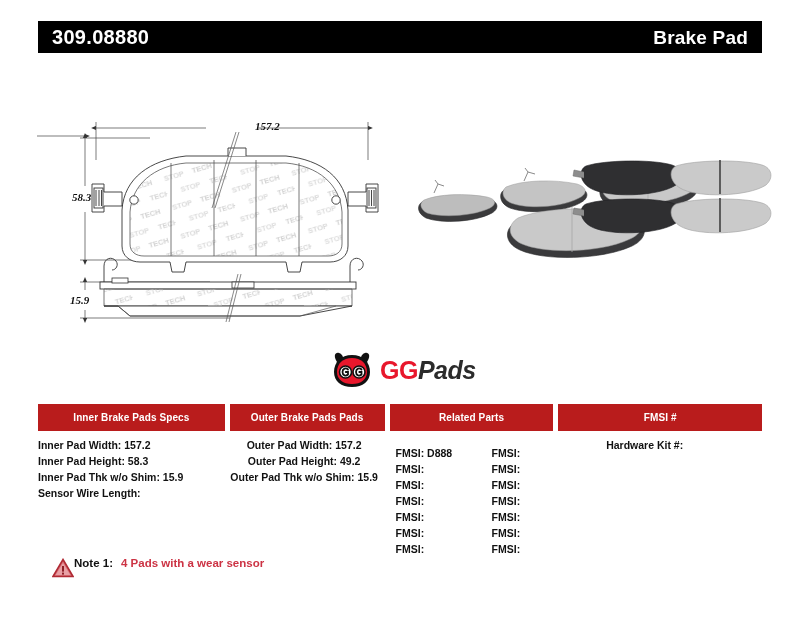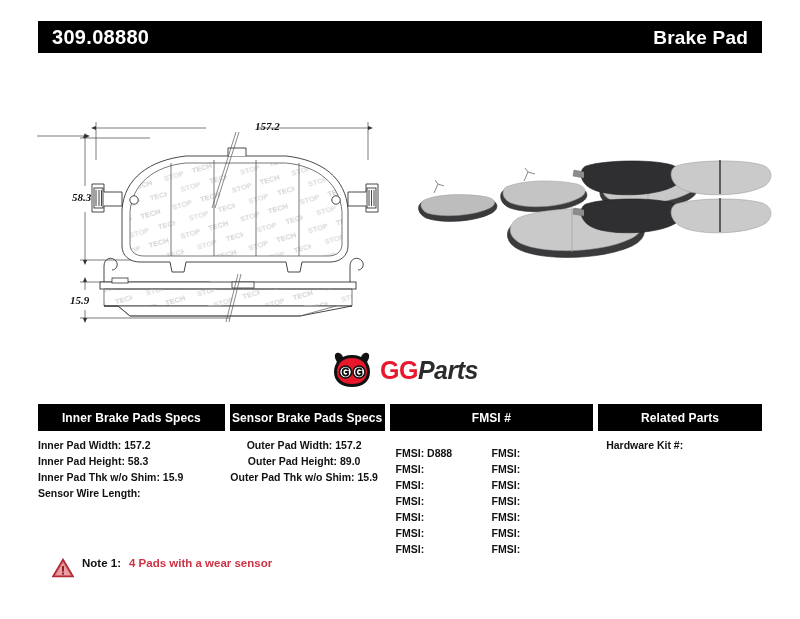--- a/index.html
+++ b/index.html
@@ -56,22 +56,22 @@
   }
   .logo-mark { width: 44px; height: 40px; flex: 0 0 auto; }
   .logo-text { font-size: 25px; font-weight: bold; line-height: 1; letter-spacing: -0.5px; }
   .logo-gg { color: #e8172c; }
   .logo-parts { color: #2b2b2b; font-style: italic; }
 
   
   .table-wrap { position: absolute; left: 38px; top: 404px; width: 724px; }
   .thead { display: flex; height: 27px; gap: 5px; }
   .th {
-    background: #000000; color: #fff;
-    font-size: 12px; font-weight: bold;
+    background: #b91c1c; color: #fff;
+    font-size: 10px; font-weight: bold;
     display: flex; align-items: center; justify-content: center;
     letter-spacing: 0.1px;
   }
   #th-inner { width: 188px; justify-content: center; }
   #th-outer { width: 156px; justify-content: center; }
   #th-fmsi  { width: 205px; }
   #th-rel   { width: 165px; }
 
   .tbody { display: flex; margin-top: 6px; gap: 5px; }
   .col { }
@@ -86,21 +86,21 @@
   }
   .fmsi-grid { display: flex; }
   .fmsi-col { }
   .fmsi-col:first-child { width: 96px; }
   .fmsi-row { font-size: 10.5px; font-weight: bold; color: #111; line-height: 16px; white-space: nowrap; }
   .rel-row { font-size: 10.5px; font-weight: bold; color: #111; line-height: 16px; white-space: nowrap; }
 
   
   .notes {
     position: absolute; left: 52px; top: 554px;
-    display: flex; align-items: flex-start; gap: 8px;
+    display: flex; align-items: flex-start; gap: 0;
   }
   .warn-icon { width: 22px; height: 20px; margin-top: 4px; flex: 0 0 auto; }
   .note-lines { }
   .note-line { display: flex; gap: 8px; line-height: 18px; }
   .note-label { font-size: 11.5px; font-weight: bold; color: #111; }
   .note-text { font-size: 11.5px; font-weight: bold; color: #cc3344; }
 </style>
 </head>
 <body>
 
@@ -305,46 +305,46 @@
 
         <path d="M22,5 C33,5 40,12 40,22 C40,31 33,37 22,37 C11,37 4,31 4,22 C4,12 11,5 22,5 Z" fill="#111"></path>
         <path d="M22,8 C31,8 37,13.5 37,22 C37,29.5 31,34 22,34 C13,34 7,29.5 7,22 C7,13.5 13,8 22,8 Z" fill="#e8172c"></path>
 
         <circle cx="15.5" cy="22" r="6" fill="#fff" stroke="#111" stroke-width="1.6"></circle>
         <circle cx="29" cy="22" r="6" fill="#fff" stroke="#111" stroke-width="1.6"></circle>
         <path d="M18,19.5 C16,17.5 12.5,18.5 12.5,22 C12.5,25.5 16,26.5 18,24.5 L18,22 L15.8,22" fill="none" stroke="#111" stroke-width="1.8" stroke-linecap="round"></path>
         <path d="M31.5,19.5 C29.5,17.5 26,18.5 26,22 C26,25.5 29.5,26.5 31.5,24.5 L31.5,22 L29.3,22" fill="none" stroke="#111" stroke-width="1.8" stroke-linecap="round"></path>
       </svg>
       <span class="logo-text">
-        <span class="logo-gg">GG</span><span class="logo-parts">Parts</span>
+        <span class="logo-gg">GG</span><span class="logo-parts">Pads</span>
       </span>
     </div>
   </div>
 
   <div class="table-wrap">
 
     <div class="thead">
       <div class="th" id="th-inner">Inner Brake Pads Specs</div>
-      <div class="th" id="th-outer">Sensor Brake Pads Specs</div>
+      <div class="th" id="th-outer">Outer Brake Pads Pads</div>
+      <div class="th" id="th-rel">Related Parts</div>
       <div class="th" id="th-fmsi">FMSI #</div>
-      <div class="th" id="th-rel">Related Parts</div>
     </div>
 
     <div class="tbody">
 
       <div class="col" id="col-inner">
         <div class="spec-row">Inner Pad Width: 157.2</div>
         <div class="spec-row">Inner Pad Height: 58.3</div>
         <div class="spec-row">Inner Pad Thk w/o Shim: 15.9</div>
         <div class="spec-row">Sensor Wire Length:</div>
       </div>
 
       <div class="col" id="col-outer">
         <div class="spec-row">Outer Pad Width: 157.2</div>
-        <div class="spec-row">Outer Pad Height: 89.0</div>
+        <div class="spec-row">Outer Pad Height: 49.2</div>
         <div class="spec-row">Outer Pad Thk w/o Shim: 15.9</div>
       </div>
 
       <div class="col" id="col-fmsi">
         <div class="fmsi-grid">
           <div class="fmsi-col">
             <div class="fmsi-row">FMSI:  D888</div>
             <div class="fmsi-row">FMSI:</div>
             <div class="fmsi-row">FMSI:</div>
             <div class="fmsi-row">FMSI:</div>

